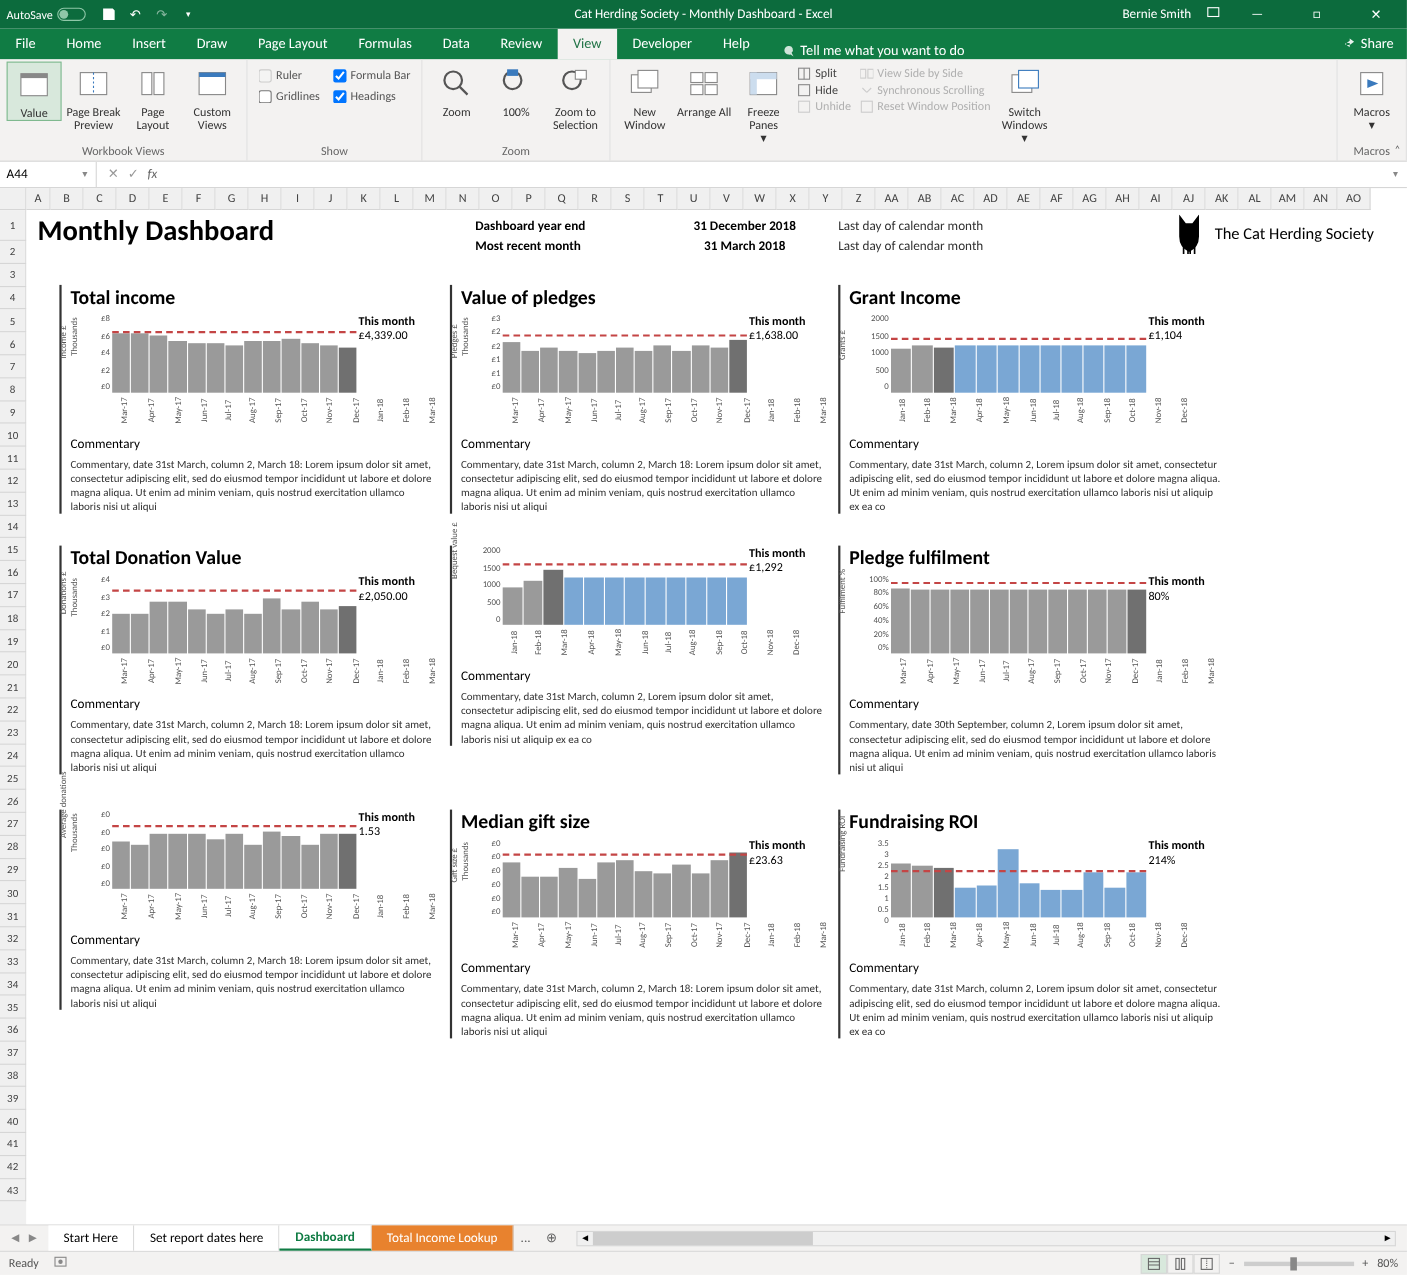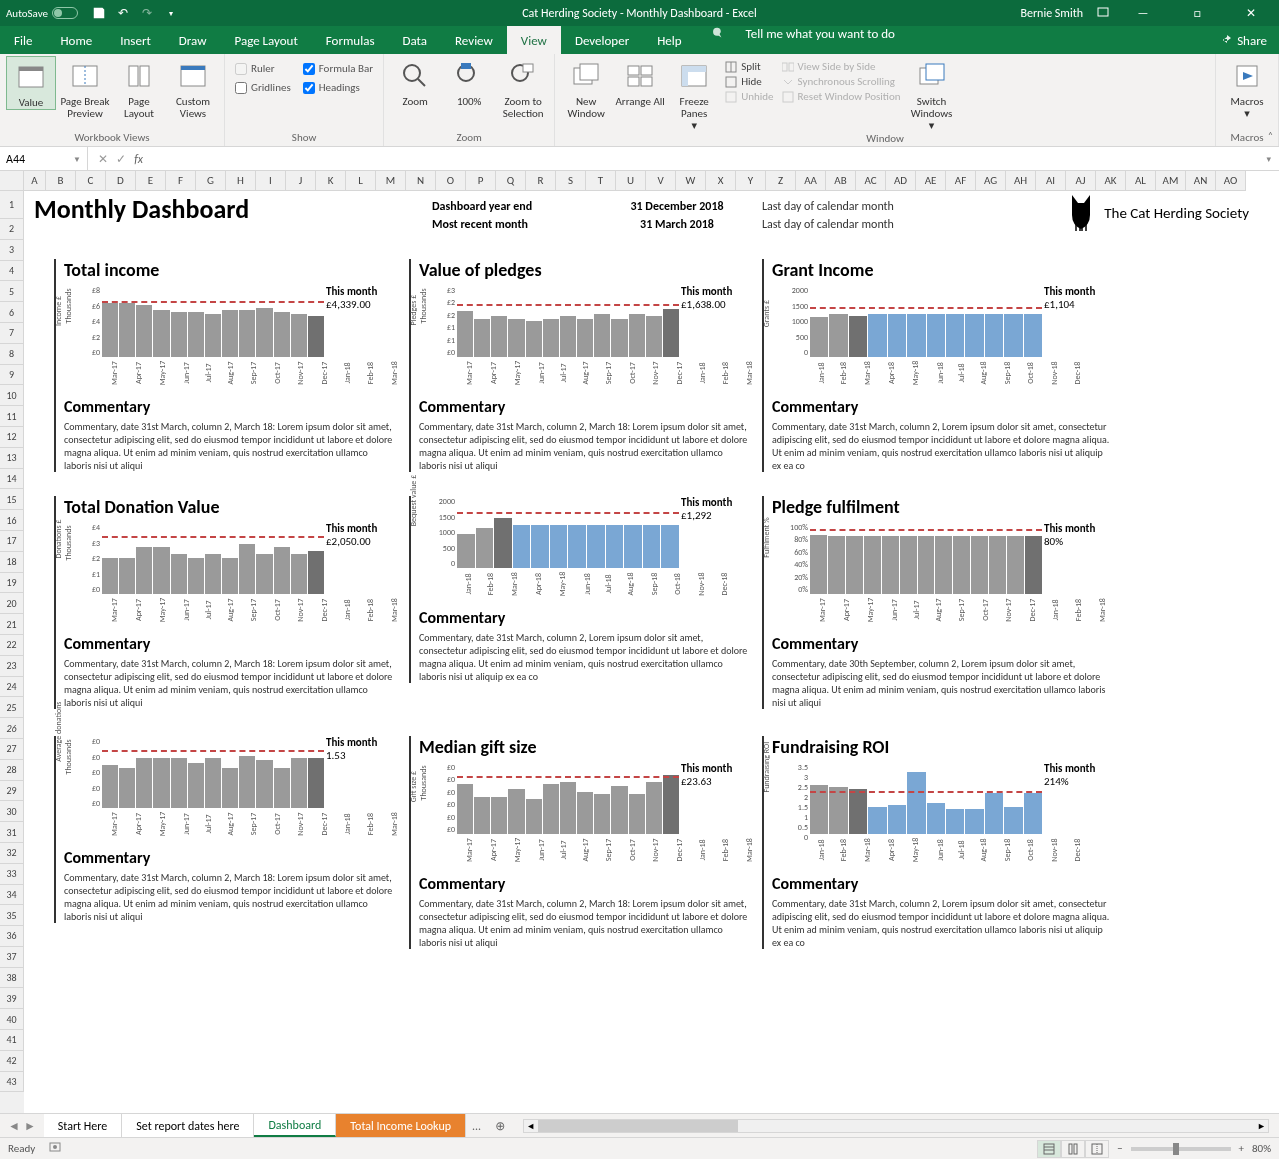--- a/index.html
+++ b/index.html
@@ -10,21 +10,21 @@
 .titlebar .toggle{width:26px;height:12px;border:1px solid #8fc7a8;border-radius:6px;position:relative}
 .titlebar .toggle::after{content:"";width:8px;height:8px;background:#8fc7a8;border-radius:50%;position:absolute;left:1px;top:1px}
 .titlebar .qat{display:flex;gap:10px;margin-left:8px}
 .titlebar .qat-icon{width:14px;height:14px;display:flex;align-items:center;justify-content:center;color:#fff;cursor:pointer}
 .titlebar .title-center{position:absolute;left:50%;transform:translateX(-50%);font-size:12px;color:#fff}
 .titlebar .tb-right{margin-left:auto;display:flex;align-items:center;gap:14px;padding-right:8px}
 .titlebar .winbtn{width:40px;text-align:center;cursor:pointer}
 .menubar{height:28px;background:#107c44;display:flex;align-items:center;color:#fff;font-size:13px}
 .menubar .tab{padding:0 14px;height:100%;display:flex;align-items:center;cursor:pointer}
 .menubar .tab.active{background:#f3f2f1;color:#217346}
-.menubar .tell{display:flex;align-items:flex-start;gap:22px}
+.menubar .tell{display:flex;align-items:flex-end;gap:4px}
 .menubar .tell svg{width:14px;height:14px}
 .menubar .share{margin-left:auto;padding:0 12px;display:flex;align-items:center;gap:4px}
 .ribbon{height:93px;background:#f3f2f1;border-bottom:1px solid #d6d6d6;display:flex;position:relative}
 .ribbon-group{border-right:1px solid #e1e1e1;display:flex;flex-direction:column;padding:2px 6px 0}
 .ribbon-group-body{flex:1;display:flex;align-items:flex-start;gap:4px}
 .ribbon-group-label{text-align:center;font-size:11px;color:#666;padding-bottom:2px}
 .rbtn-large{display:flex;flex-direction:column;align-items:center;width:50px;padding-top:4px;cursor:pointer;font-size:11px;color:#333;text-align:center;line-height:12px}
 .rbtn-large.active{background:#d8e8dc;border:1px solid #7fb98f}
 .rbtn-large .ricon{width:32px;height:32px;margin-bottom:4px}
 .rcheck-col{display:flex;flex-direction:column;gap:6px;padding:6px 4px;font-size:11px;color:#555}
@@ -65,26 +65,26 @@
 .bars{display:flex;align-items:flex-end;height:72px;gap:1px;position:relative}
 .bar{flex:1;background:#9a9a9a}
 .bar.blue{background:#7aa7d4}
 .bar.last{background:#707070}
 .target-line{position:absolute;border-top:2px dashed #c44545;width:100%;left:0}
 .x-labels{display:flex;gap:1px;margin-top:2px}
 .x-lab{flex:1;font-size:8px;color:#555;text-align:center;transform:rotate(-90deg);transform-origin:center;height:28px;display:flex;align-items:center;justify-content:center;white-space:nowrap}
 .y-ticks{position:absolute;left:16px;top:0;font-size:8px;color:#555;display:flex;flex-direction:column;justify-content:space-between;height:72px;text-align:right;width:20px}
 .tm{margin-left:auto;width:68px;font-size:11px}
 .tm-label{font-weight:bold}
-.commentary-h{font-size:16px;font-weight:bold;margin-top:10px}
+.commentary-h{font-size:12px;font-weight:normal;margin-top:10px}
 .commentary{font-size:10px;color:#333;margin-top:4px;line-height:13px}
 .sheet-tabs{height:24px;background:#f3f2f1;border-top:1px solid #d6d6d6;display:flex;align-items:center;font-size:12px}
 .tab-nav{display:flex;gap:4px;padding:0 8px;color:#888}
 .stab{padding:0 14px;height:100%;display:flex;align-items:center;border-right:1px solid #d6d6d6;cursor:pointer;background:#fff}
-.stab.active{background:#fff;color:#107c44;font-weight:normal;border-bottom:2px solid #107c44}
+.stab.active{background:#fff;color:#107c44;font-weight:bold;border-bottom:2px solid #107c44}
 .stab.orange{background:#e8822e;color:#fff}
 .stab-more{padding:0 6px;color:#666}
 .stab-add{padding:0 8px;color:#666;cursor:pointer}
 .hscroll{flex:1;margin:0 10px;height:14px;background:#f0f0f0;border:1px solid #d6d6d6;position:relative}
 .hscroll-thumb{position:absolute;left:14px;width:200px;height:100%;background:#cdcdcd}
 .statusbar{height:22px;background:#f3f2f1;border-top:1px solid #d6d6d6;display:flex;align-items:center;font-size:11px;color:#555;padding:0 8px}
 .statusbar .right{margin-left:auto;display:flex;align-items:center;gap:8px}
 .view-btns{display:flex}
 .view-btn{width:24px;height:18px;border:1px solid #d6d6d6;display:flex;align-items:center;justify-content:center;cursor:pointer}
 .view-btn.active{background:#d8e8dc}
@@ -300,21 +300,20 @@
               <rect x="1" y="1" width="10" height="10" fill="none" stroke="#ccc"></rect>
             </svg>
             <span>Reset Window Position</span>
           </div>
       </div>
       <div class="rbtn-large"><div class="ricon"><svg viewBox="0 0 32 32">
               <rect x="4" y="8" width="18" height="16" fill="#fff" stroke="#888"></rect>
               <rect x="10" y="4" width="18" height="16" fill="#fff" stroke="#3a7abd"></rect>
             </svg></div><span>Switch Windows</span> ▾</div>
     </div>
-    <div class="ribbon-group-label">Window</div>
   </div>
   <div class="ribbon-group">
     <div class="ribbon-group-body">
       <div class="rbtn-large"><div class="ricon"><svg viewBox="0 0 32 32">
               <rect x="6" y="6" width="20" height="20" fill="#fff" stroke="#888"></rect>
               <polygon points="12,12 22,16 12,20" fill="#3a7abd"></polygon>
             </svg></div><span>Macros</span> ▾</div>
     </div>
     <div class="ribbon-group-label">Macros</div>
   </div>

